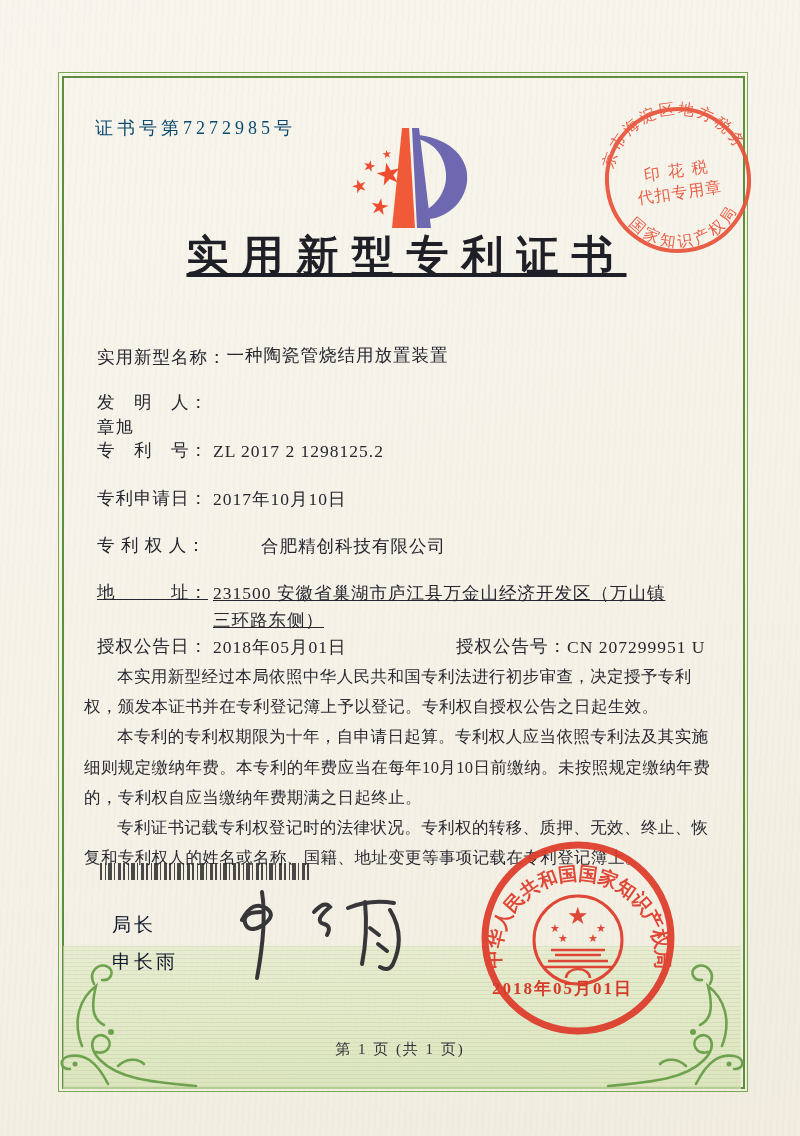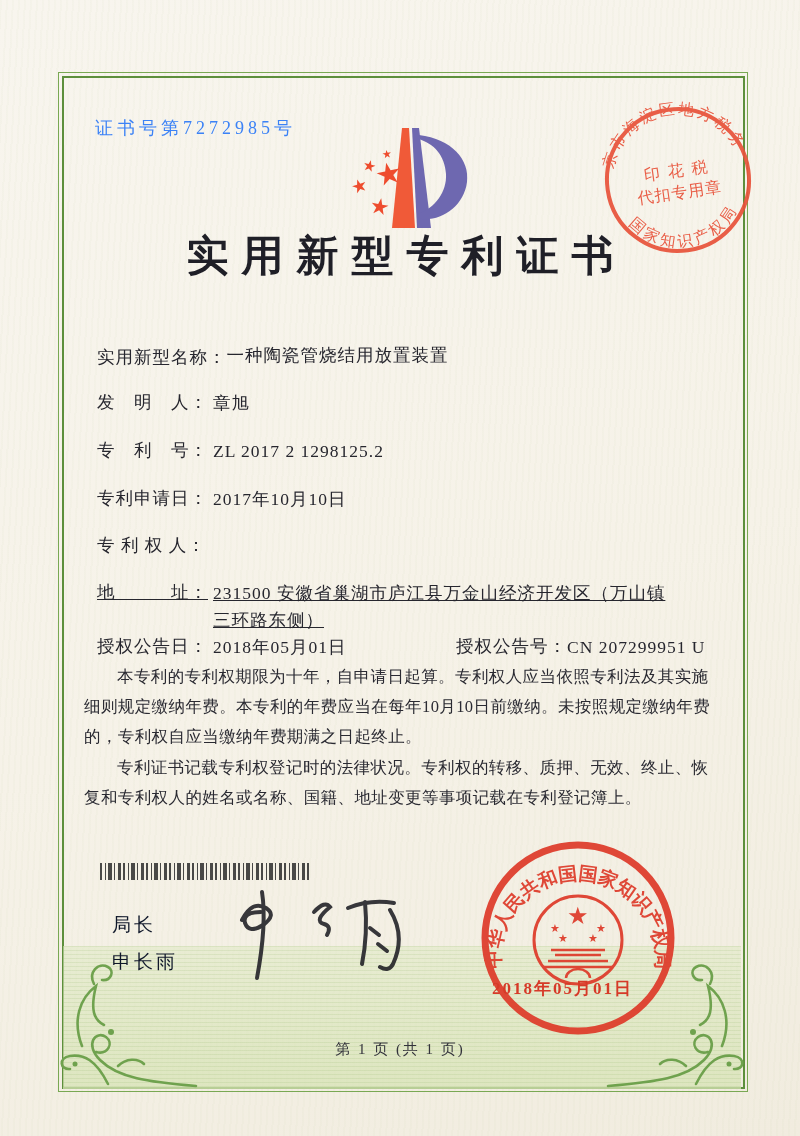--- a/index.html
+++ b/index.html
@@ -20,27 +20,27 @@
   .frame-inner{
     position:absolute;inset:2.5px;border:2px solid #5d8f3c;
   }
   .green-band{
     position:absolute;left:63px;top:946px;width:678px;height:143px;
     background:
       repeating-linear-gradient(180deg,rgba(150,185,110,.18) 0 1px,transparent 1px 4px),
       linear-gradient(180deg,rgba(223,233,196,.55),rgba(214,227,180,.75));
   }
   .cert-no{
-    position:absolute;left:95px;top:116px;font-size:18px;letter-spacing:4px;color:#3b82f6;
+    position:absolute;left:95px;top:116px;font-size:18px;letter-spacing:4px;color:#0c4a6e;
   }
   .logo{position:absolute;left:318px;top:122px;width:170px;height:114px;}
   .tax-stamp{position:absolute;left:598px;top:100px;width:160px;height:160px;transform:rotate(-8deg);opacity:.92;}
   .title{
     position:absolute;left:0;top:228px;width:100%;text-align:center;
-    font-size:42px;font-weight:700;letter-spacing:13px;color:#1f1f27;text-indent:13px;
+    font-size:42px;font-weight:700;letter-spacing:13px;color:#1f1f27;text-indent:13px;text-decoration:underline;
   }
   .fields{position:absolute;left:97px;top:342px;width:620px;font-size:17.5px;}
   .frow{position:absolute;left:0;display:flex;align-items:flex-start;}
   .flabel{display:inline-block;min-width:116px;white-space:pre;letter-spacing:1px;}
   .fvalue{white-space:pre-line;letter-spacing:1px;line-height:1.55;}
   .grant-no{position:absolute;left:358px;top:0;display:flex;text-align:right;}
   .paras{
     position:absolute;left:84px;top:662px;width:638px;
     font-size:16.5px;line-height:1.83;color:#2a2a32;letter-spacing:.4px;
   }
@@ -114,51 +114,53 @@
   <text x="0" y="18" text-anchor="middle" font-size="16" fill="#e8523a" letter-spacing="1">代扣专用章</text>
 </svg>
 
 <div class="title">实用新型专利证书</div>
 
 <div class="fields">
   <div class="frow" style="top:0;align-items:flex-end;">
     <span class="flabel">实用新型名称：</span>
     <span class="fvalue">一种陶瓷管烧结用放置装置</span>
   </div>
-  <div class="frow" style="top:48px;">
+  <div class="frow" style="top:48px;flex-direction:column;">
     <span class="flabel">发　明　人：</span>
     <span class="fvalue">章旭</span>
   </div>
   <div class="frow" style="top:96px;">
     <span class="flabel">专　利　号：</span>
     <span class="fvalue">ZL 2017 2 1298125.2</span>
   </div>
   <div class="frow" style="top:144px;">
     <span class="flabel">专利申请日：</span>
     <span class="fvalue">2017年10月10日</span>
   </div>
   <div class="frow" style="top:191px;gap:48px;">
     <span class="flabel">专 利 权 人：</span>
+    <span class="fvalue">合肥精创科技有限公司</span>
   </div>
   <div class="frow" style="top:238px;text-decoration:underline;">
     <span class="flabel">地　　　址：</span>
     <span class="fvalue" style="max-width:500px;">231500 安徽省巢湖市庐江县万金山经济开发区（万山镇
 三环路东侧）</span>
   </div>
   <div class="frow" style="top:292px;width:620px;">
     <span class="flabel">授权公告日：</span>
     <span class="fvalue">2018年05月01日</span>
     <span class="grant-no">
       <span class="flabel" style="min-width:112px;">授权公告号：</span>
       <span class="fvalue">CN 207299951 U</span>
     </span>
   </div>
 </div>
 
 <div class="paras">
+  <p>本实用新型经过本局依照中华人民共和国专利法进行初步审查，决定授予专利权，颁发本证书并在专利登记簿上予以登记。专利权自授权公告之日起生效。</p>
   <p>本专利的专利权期限为十年，自申请日起算。专利权人应当依照专利法及其实施细则规定缴纳年费。本专利的年费应当在每年10月10日前缴纳。未按照规定缴纳年费的，专利权自应当缴纳年费期满之日起终止。</p>
   <p>专利证书记载专利权登记时的法律状况。专利权的转移、质押、无效、终止、恢复和专利权人的姓名或名称、国籍、地址变更等事项记载在专利登记簿上。</p>
 </div>
 
 <div class="barcode"></div>
 
 <div class="officer">
   <div>局长</div>
   <div>申长雨</div>
 </div>

